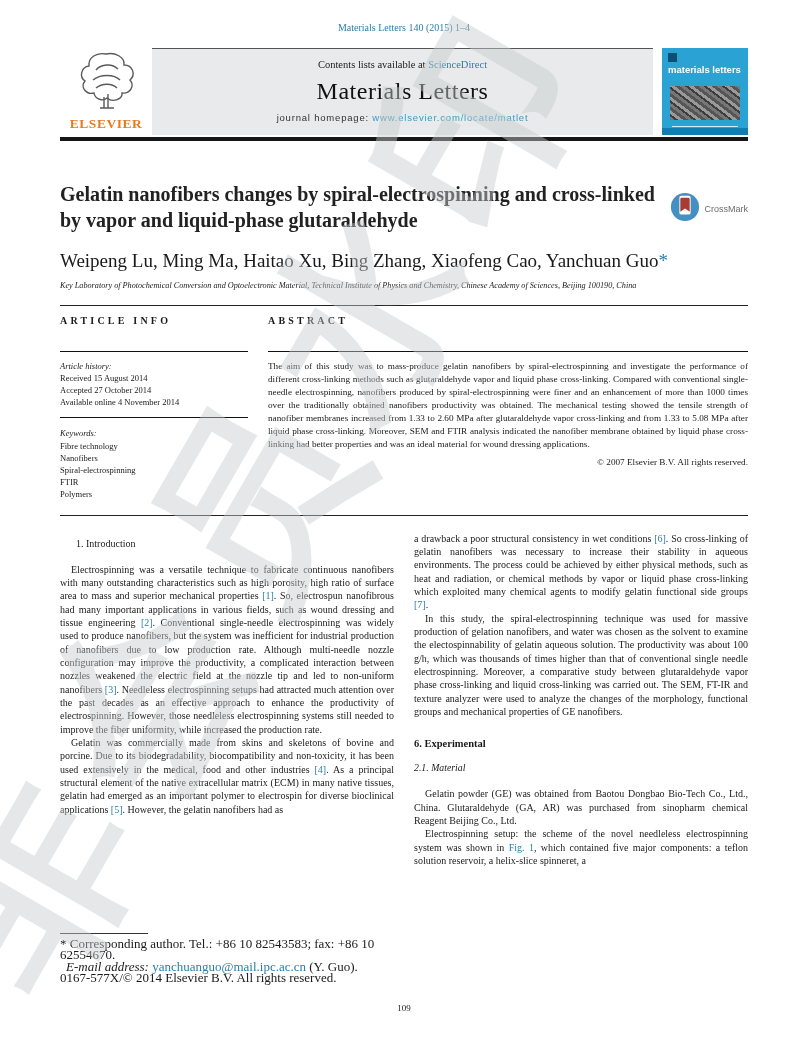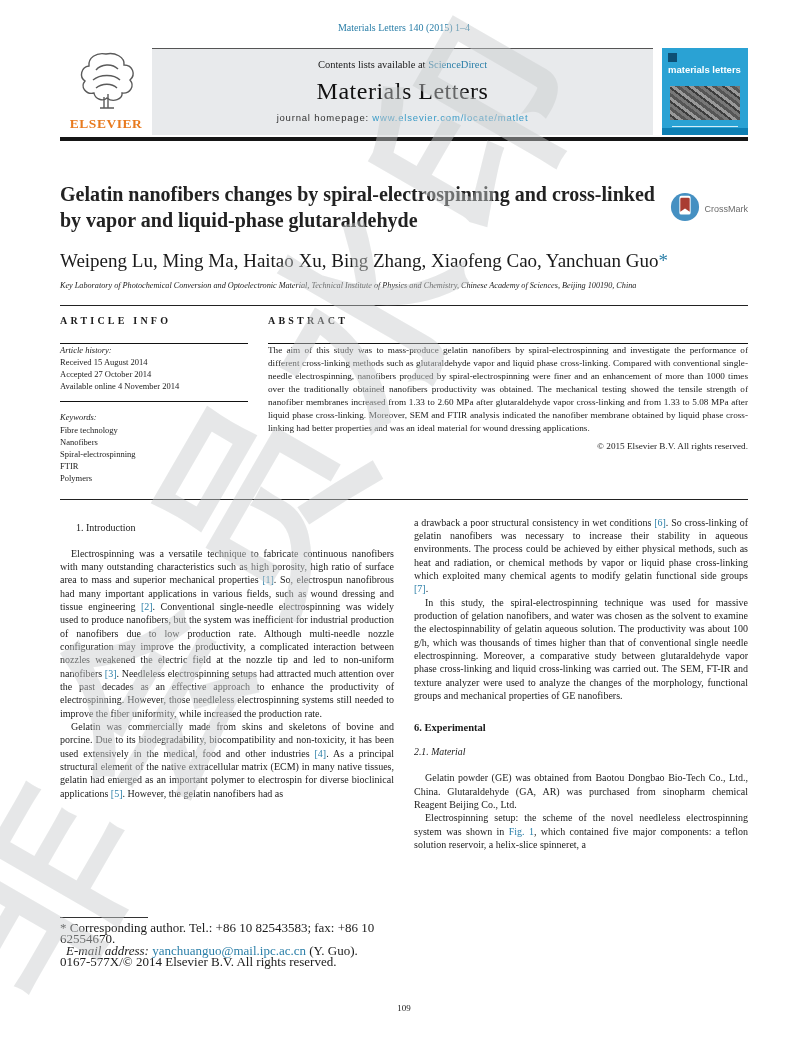--- a/index.html
+++ b/index.html
@@ -47,21 +47,21 @@
   .crossmark{margin-left:auto; margin-top:4px; display:flex; align-items:center; gap:4px; cursor:pointer;}
   .crossmark .cm-label{font-family:"Liberation Sans", sans-serif; font-size:9px; color:#6b6b6b;}
   .authors{margin-top:17px; font-size:19px;}
   .authors .star{color:var(--link);}
   .affiliation{margin-top:9px; font-size:8.2px; font-style:italic; line-height:10.5px; width:640px;}
 
   
   .block{display:flex; margin-top:13px; border-top:1px solid #222; border-bottom:1px solid #222; padding:9px 0 14px;}
   .info-col{width:208px; padding-right:20px; flex-shrink:0;}
   .abs-col{flex:1;}
-  .sec-head{font-size:10px; font-weight:bold; letter-spacing:3.2px; padding-bottom:17px; border-bottom:1.6px solid #111; }
+  .sec-head{font-size:10px; font-weight:bold; letter-spacing:3.2px; padding-bottom:25px; border-bottom:1.6px solid #111; margin-bottom:8px;}
   .info-col .small{font-size:8.5px; line-height:12.2px;}
   .history{border-bottom:1.6px solid #111; padding-bottom:9px; margin-bottom:9px;}
   .ital{font-style:italic;}
   .abs-text{font-size:9.2px; line-height:13.1px; text-align:justify;}
   .abs-copy{margin-top:6px; text-align:right; font-size:9.2px;}
 
   
   .body{display:flex; gap:20px; margin-top:16px; height:452px;}
   .col{width:334px; display:flex; flex-direction:column;}
   .h1{font-size:10px; font-weight:normal; margin:6px 16px 14px;}
@@ -152,21 +152,21 @@
           <div>Fibre technology</div>
           <div>Nanofibers</div>
           <div>Spiral-electrospinning</div>
           <div>FTIR</div>
           <div>Polymers</div>
         </div>
       </div>
       <div class="abs-col">
         <div class="sec-head">ABSTRACT</div>
         <div class="abs-text">The aim of this study was to mass-produce gelatin nanofibers by spiral-electrospinning and investigate the performance of different cross-linking methods such as glutaraldehyde vapor and liquid phase cross-linking. Compared with conventional single-needle electrospinning, nanofibers produced by spiral-electrospinning were finer and an enhancement of more than 1000 times over the traditionally obtained nanofibers productivity was obtained. The mechanical testing showed the tensile strength of nanofiber membranes increased from 1.33 to 2.60 MPa after glutaraldehyde vapor cross-linking and from 1.33 to 5.08 MPa after liquid phase cross-linking. Moreover, SEM and FTIR analysis indicated the nanofiber membrane obtained by liquid phase cross-linking had better properties and was an ideal material for wound dressing applications.</div>
-        <div class="abs-copy">© 2015 Elsevier B.V. All rights reserved.</div>
+        <div class="abs-copy">© 2007 Elsevier B.V. All rights reserved.</div>
       </div>
     </div>
 
     <div class="body">
       <div class="col">
         <div class="h1">1. Introduction</div>
         <p class="ind"><span>Electrospinning was a versatile technique to fabricate continuous nanofibers with many outstanding characteristics such as high porosity, high ratio of surface area to mass and superior mechanical properties </span><span class="ref">[1]</span><span>. So, electrospun nanofibrous had many important applications in various fields, such as wound dressing and tissue engineering </span><span class="ref">[2]</span><span>. Conventional single-needle electrospinning was widely used to produce nanofibers, but the system was inefficient for industrial production of nanofibers due to low production rate. Although multi-needle nozzle configuration may improve the productivity, a complicated interaction between nozzles weakened the electric field at the nozzle tip and led to non-uniform nanofibers </span><span class="ref">[3]</span><span>. Needleless electrospinning setups had attracted much attention over the past decades as an effective approach to enhance the productivity of electrospinning. However, those needleless electrospinning systems still needed to improve the fiber uniformity, while increased the production rate.</span></p>
         <p class="ind"><span>Gelatin was commercially made from skins and skeletons of bovine and porcine. Due to its biodegradability, biocompatibility and non-toxicity, it has been used extensively in the medical, food and other industries </span><span class="ref">[4]</span><span>. As a principal structural element of the native extracellular matrix (ECM) in many native tissues, gelatin had emerged as an important polymer to electrospin for diverse bioclinical applications </span><span class="ref">[5]</span><span>. However, the gelatin nanofibers had as</span></p>
         <div class="fnblock">
           <div class="fn-rule"></div>

